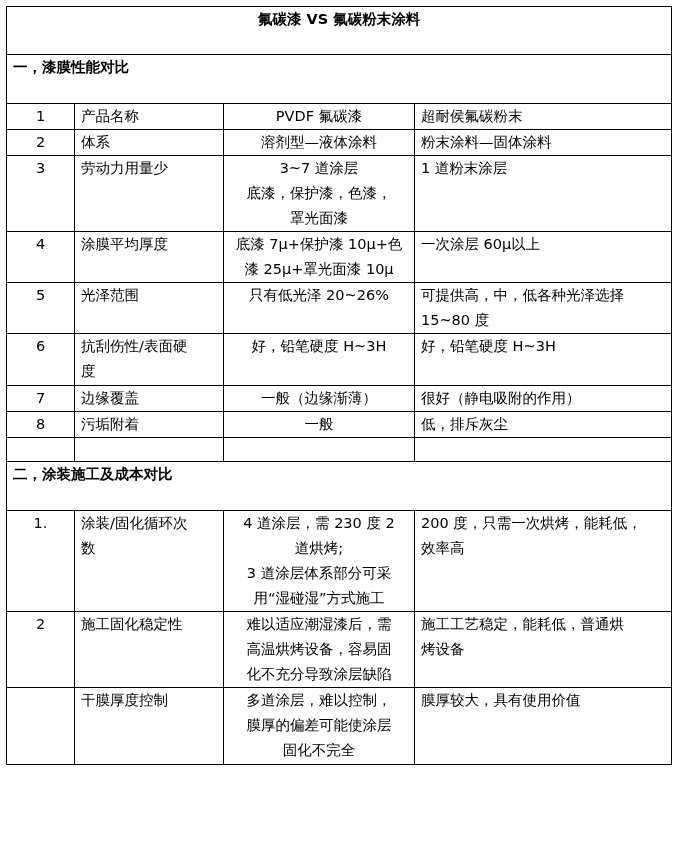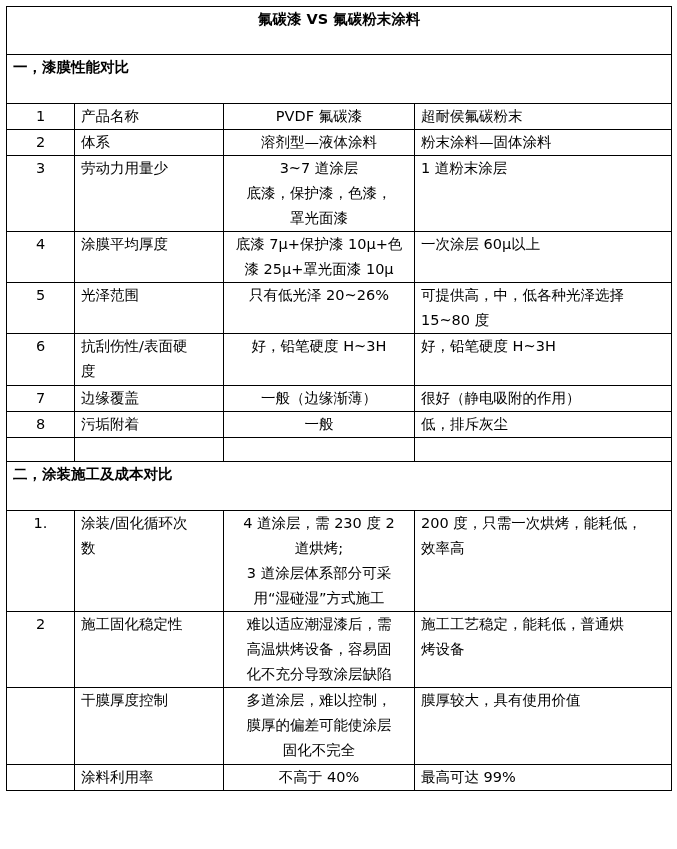--- a/index.html
+++ b/index.html
@@ -203,26 +203,14 @@
         </td>
         <td class="a">
           <span class="line">多道涂层，难以控制，</span>
           <span class="line">膜厚的偏差可能使涂层</span>
           <span class="line">固化不完全</span>
         </td>
         <td class="b">
           <span class="line">膜厚较大，具有使用价值</span>
         </td>
       </tr>
-      <tr class="s4">
-        <td class="num"></td>
-        <td class="item">
-          <span class="line">涂料利用率</span>
-        </td>
-        <td class="a">
-          <span class="line">不高于 40%</span>
-        </td>
-        <td class="b">
-          <span class="line">最高可达 99%</span>
-        </td>
-      </tr>
     </tbody>
 </table>
 
 </body></html>

